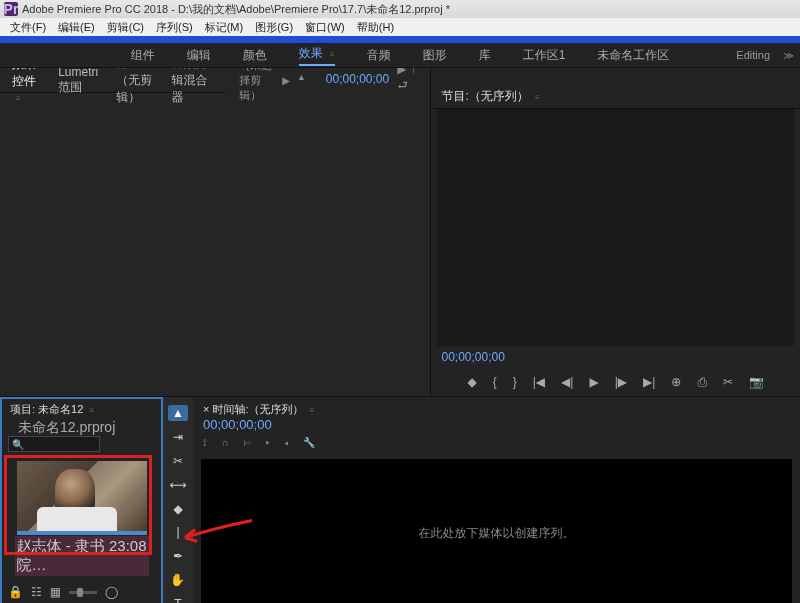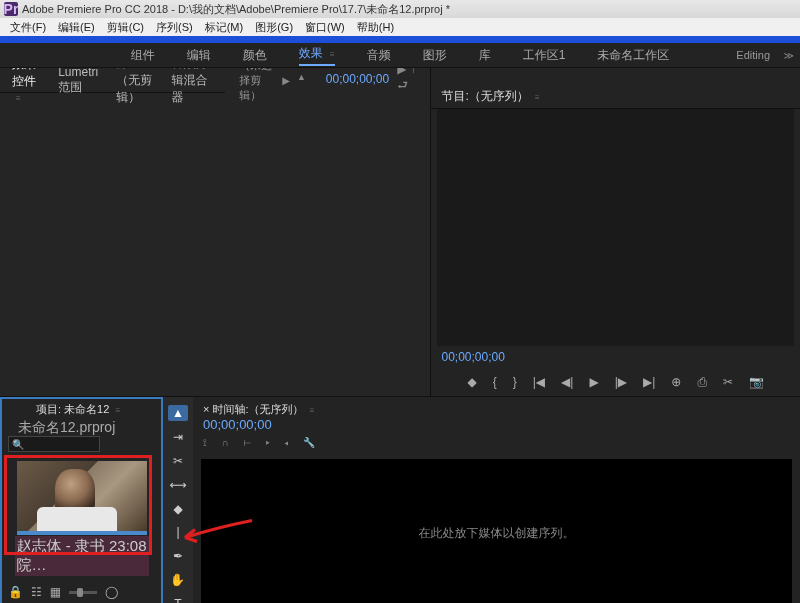--- a/index.html
+++ b/index.html
@@ -26,21 +26,21 @@
   .timecode-row{height:22px;display:flex;align-items:center;padding:0 10px;color:#6daaff;font-size:12px;gap:8px;}
   .tc-icons{margin-left:auto;color:#888;letter-spacing:4px;}
   .right-panel{width:369px;background:#232323;display:flex;flex-direction:column;border-left:1px solid #111;}
   .program-tabs{height:24px;display:flex;align-items:center;padding:0 10px;border-bottom:1px solid #111;color:#ddd;font-size:12px;margin-top:16px;}
   .program-body{flex:1;background:#1a1a1a;margin:0 6px;}
   .program-tc{height:22px;padding:0 10px;color:#6daaff;font-size:12px;display:flex;align-items:center;}
   .transport{height:28px;display:flex;align-items:center;justify-content:center;gap:16px;color:#aaa;font-size:12px;}
   .transport span{cursor:default;}
   .lower{display:flex;height:215px;border-top:1px solid #111;}
   .project-panel{width:163px;background:#232323;border:2px solid #3a7abf;box-sizing:border-box;display:flex;flex-direction:column;position:relative;}
-  .proj-tabs{height:20px;display:flex;align-items:center;padding:0 8px;font-size:11px;color:#ddd;margin-left:26px;}
+  .proj-tabs{height:20px;display:flex;align-items:center;padding:0 8px;font-size:11px;color:#ddd;}
   .proj-sub{height:16px;padding:0 16px;color:#aaa;font-size:14px;}
   .proj-search{height:18px;display:flex;align-items:center;padding:0 6px;}
   .search-box{width:90px;height:14px;background:#1a1a1a;border:1px solid #444;display:flex;align-items:center;}
   .search-icon{color:#888;font-size:10px;padding:0 3px;}
   .thumb-area{flex:1;position:relative;padding:4px;}
   .red-box{position:absolute;left:2px;top:2px;width:148px;height:100px;border:3px solid #e02020;box-sizing:border-box;}
   .thumb{width:130px;height:70px;margin:4px auto 0;background:linear-gradient(135deg,#6b5a48 0%,#4a3e32 40%,#8a7a68 41%,#a89880 60%,#4a3a2a 100%);position:relative;overflow:hidden;}
   .thumb::before{content:"";position:absolute;left:38px;top:8px;width:40px;height:50px;background:radial-gradient(circle at 40% 30%,#c0a080 0%,#8a6a50 40%,#3a2a20 70%);border-radius:40% 40% 30% 30%;}
   .thumb::after{content:"";position:absolute;left:20px;bottom:0;width:80px;height:24px;background:#e8e8e8;border-radius:6px 6px 0 0;}
   .thumb-bar{width:130px;height:4px;margin:0 auto;background:#4a8acc;}

